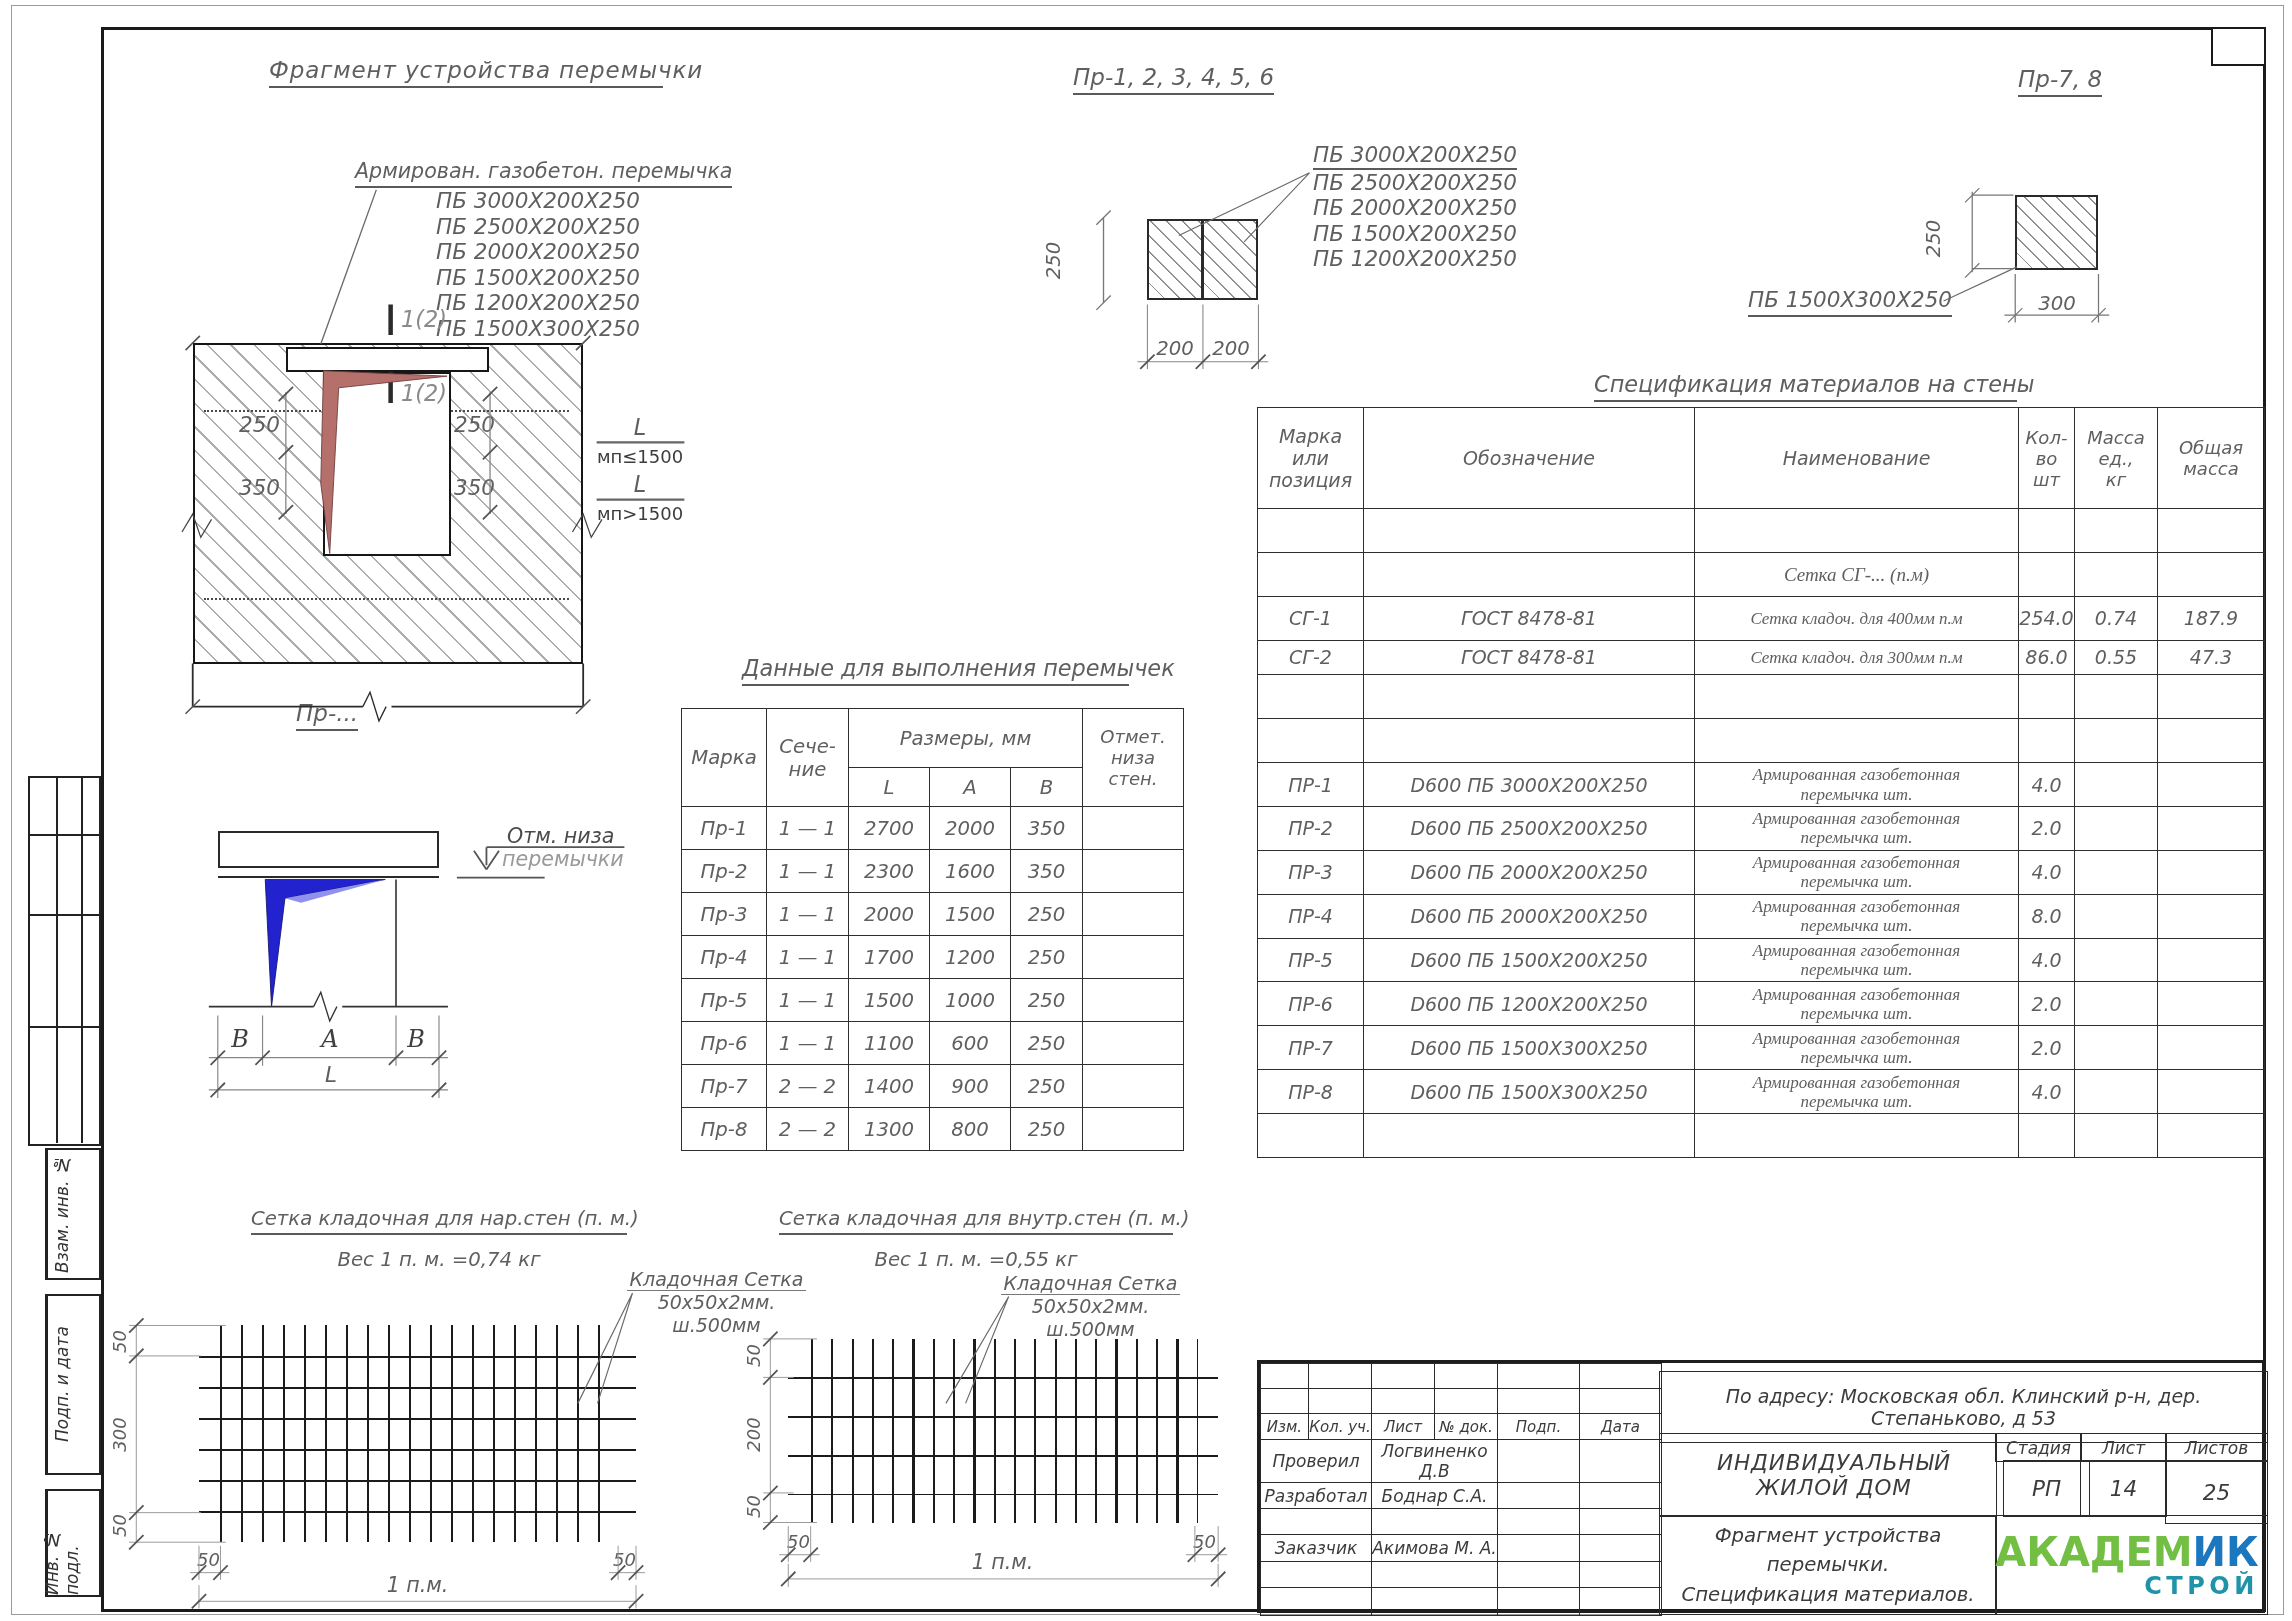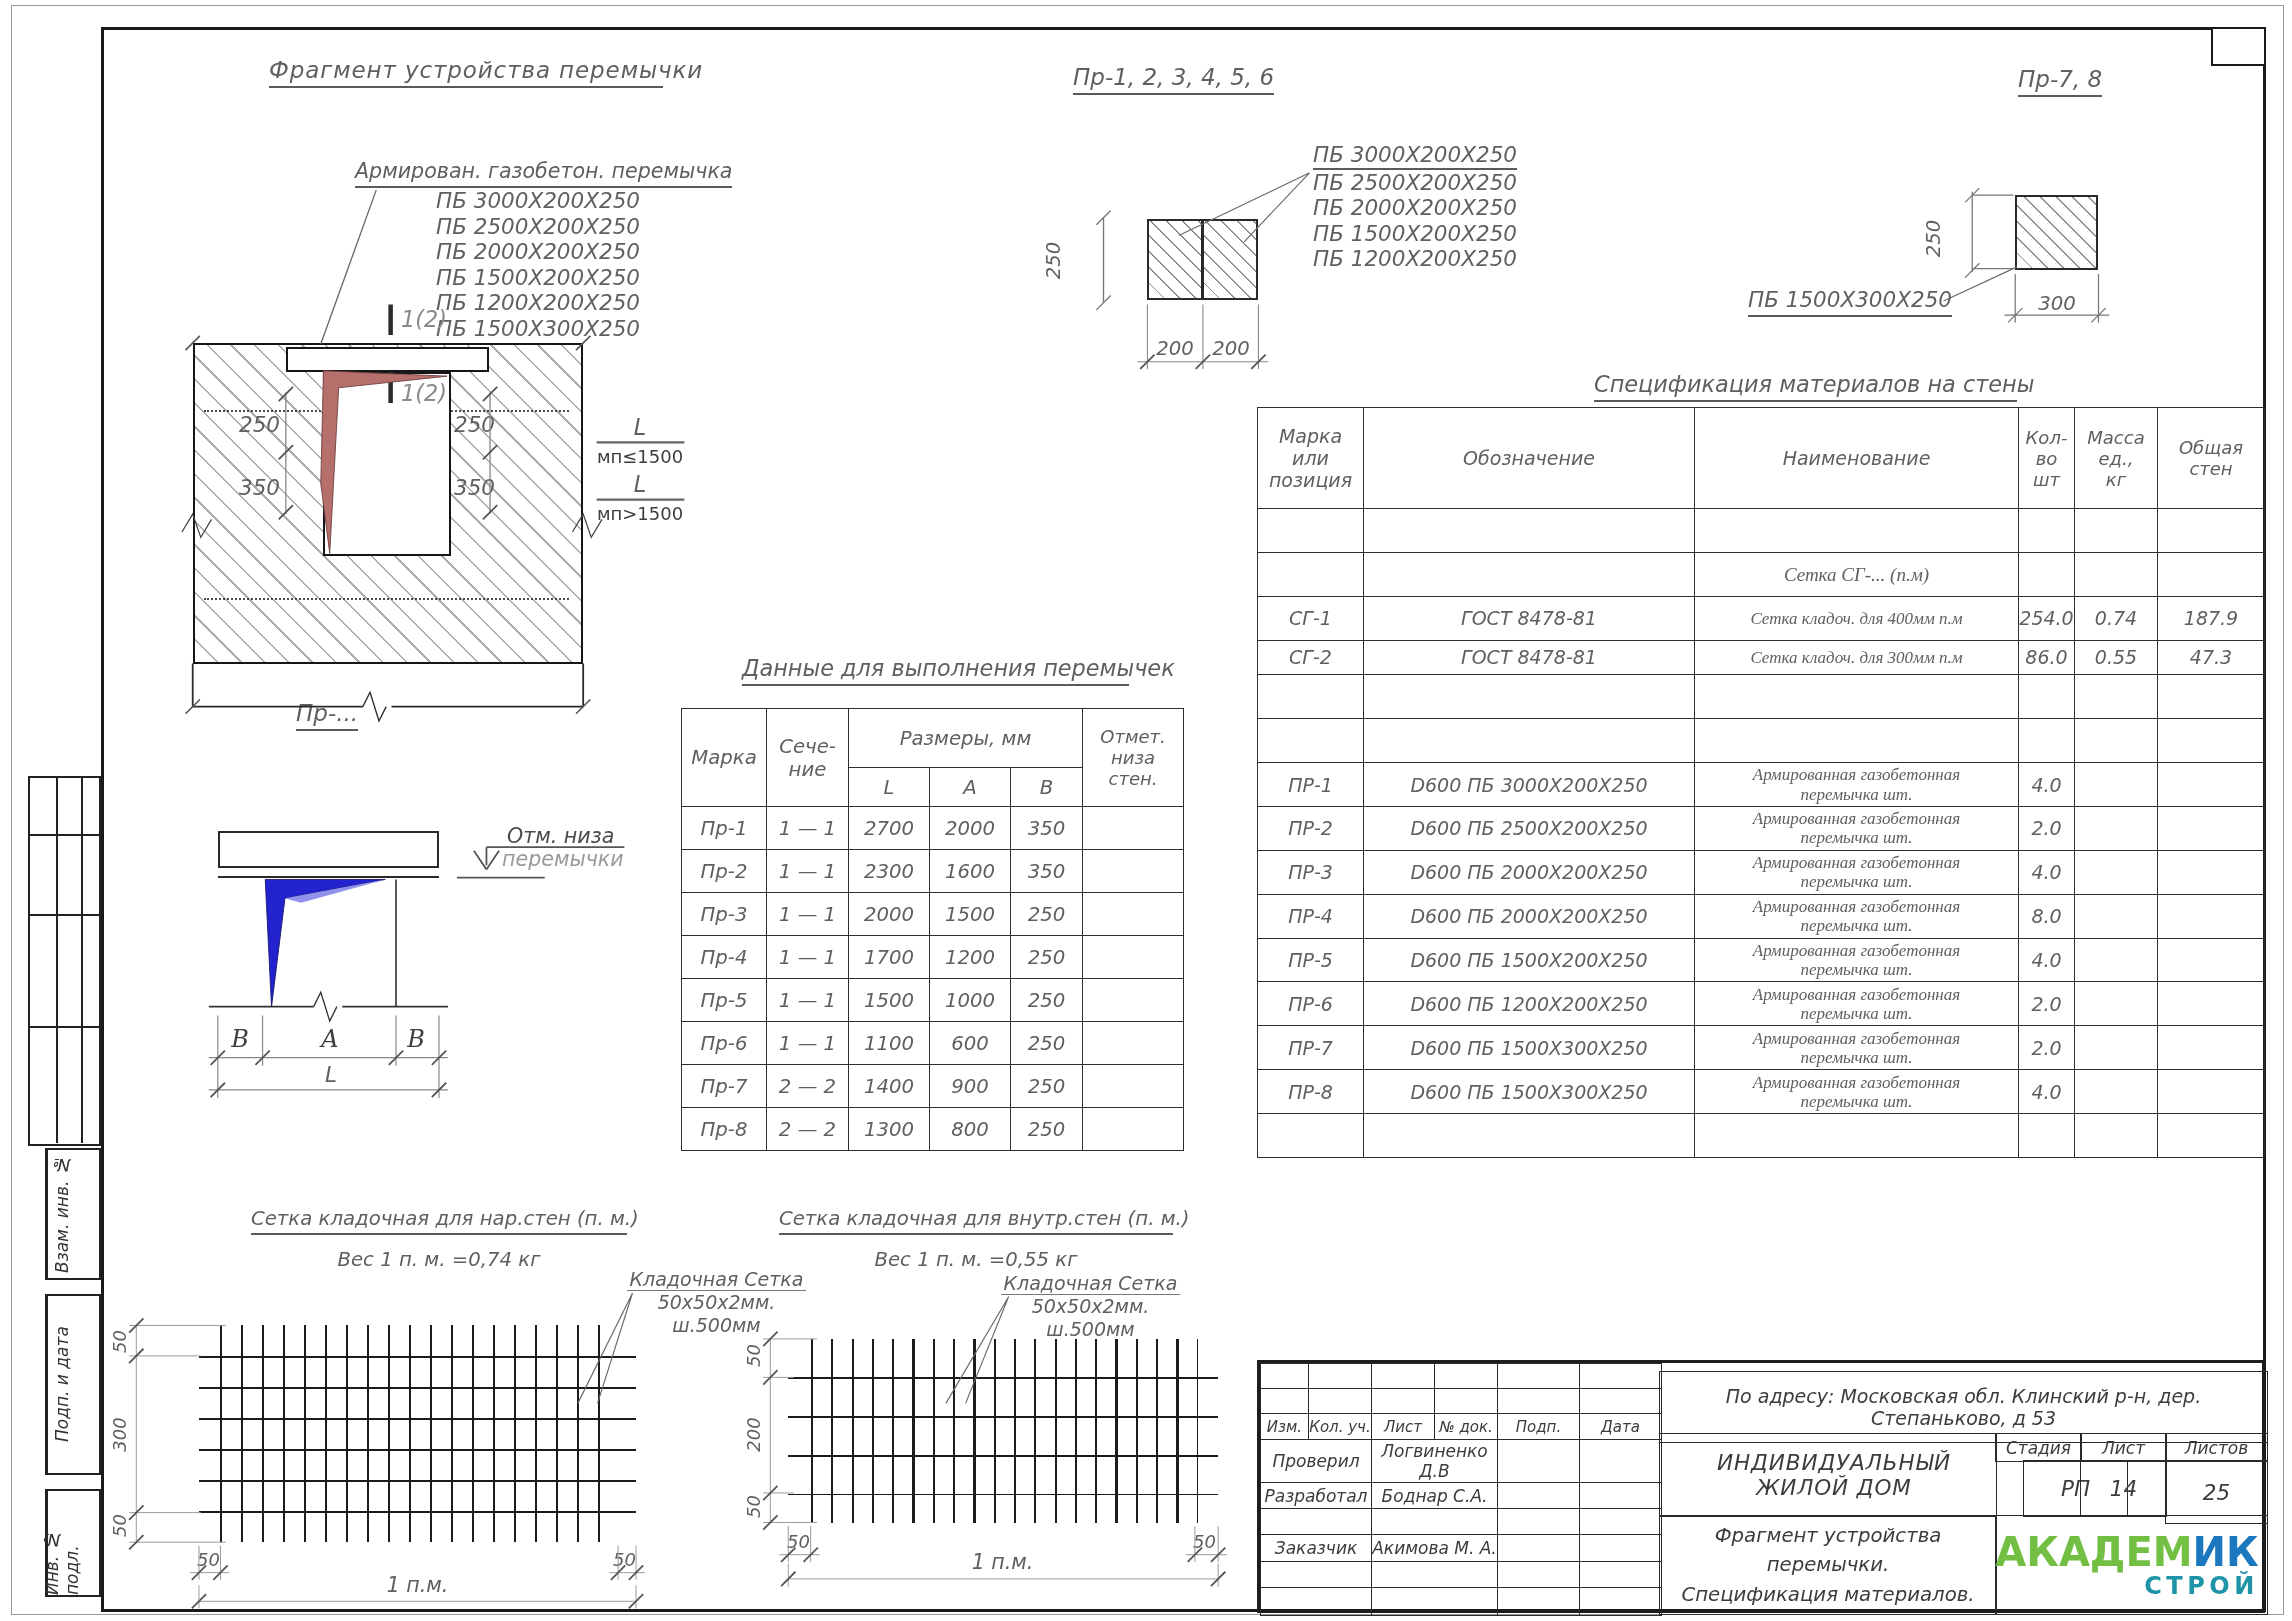--- a/index.html
+++ b/index.html
@@ -232,21 +232,21 @@
 или
 позиция</th>
       <th>Обозначение</th>
       <th>Наименование</th>
       <th class="ml" style="font-size:18px;">Кол-во
 шт</th>
       <th class="ml" style="font-size:18px;">Масса
 ед.,
 кг</th>
       <th class="ml" style="font-size:18px;">Общая
-стен</th>
+масса</th>
     </tr>
     <tr style="height:43px;">
           <td></td>
           <td></td>
           <td class="nm">
             <div></div>
           </td>
           <td></td>
           <td></td>
           <td></td>
@@ -500,21 +500,21 @@
             <td></td>
           </tr>
 
     </tbody>
       </table>
     <div class="tb-cell" style="left:399px;top:8px;width:609px;height:72px;font-size:19px;">По адресу: Московская обл. Клинский р-н, дер. Степаньково, д 53</div>
     <div class="tb-cell" style="left:399px;top:70px;width:338px;height:84px;font-size:21.5px;letter-spacing:0.9px;padding-left:12px;">ИНДИВИДУАЛЬНЫЙ ЖИЛОЙ ДОМ</div>
     <div class="tb-cell" style="left:735px;top:70px;width:87px;height:29px;font-size:17px;">Стадия</div>
     <div class="tb-cell" style="left:820px;top:70px;width:87px;height:29px;font-size:17px;">Лист</div>
     <div class="tb-cell" style="left:905px;top:70px;width:103px;height:29px;font-size:17px;">Листов</div>
-    <div class="tb-cell" style="left:763px;top:97px;width:105px;height:57px;font-size:21.5px;">РП</div>
+    <div class="tb-cell" style="left:743px;top:97px;width:87px;height:57px;font-size:21.5px;">РП</div>
     <div class="tb-cell" style="left:820px;top:97px;width:87px;height:57px;font-size:21.5px;">14</div>
     <div class="tb-cell" style="left:905px;top:97px;width:103px;height:64px;font-size:21.5px;">25</div>
     <div class="tb-cell" style="left:399px;top:152px;width:338px;height:100px;font-size:19.7px;flex-direction:column;line-height:1.5;">
       <div>Фрагмент устройства перемычки.</div>
       <div>Спецификация материалов.</div>
     </div>
     <div class="tb-cell" style="left:735px;top:152px;width:273px;height:100px;font-style:normal;gap:9px;">
       <div>
         <div class="logo-l1"><span style="color:#72bf44;">АКАДЕМ</span><span style="color:#1b78bf;">ИК</span></div>
         <div class="logo-l2" style="color:#1f94a8;">СТРОЙ</div>

